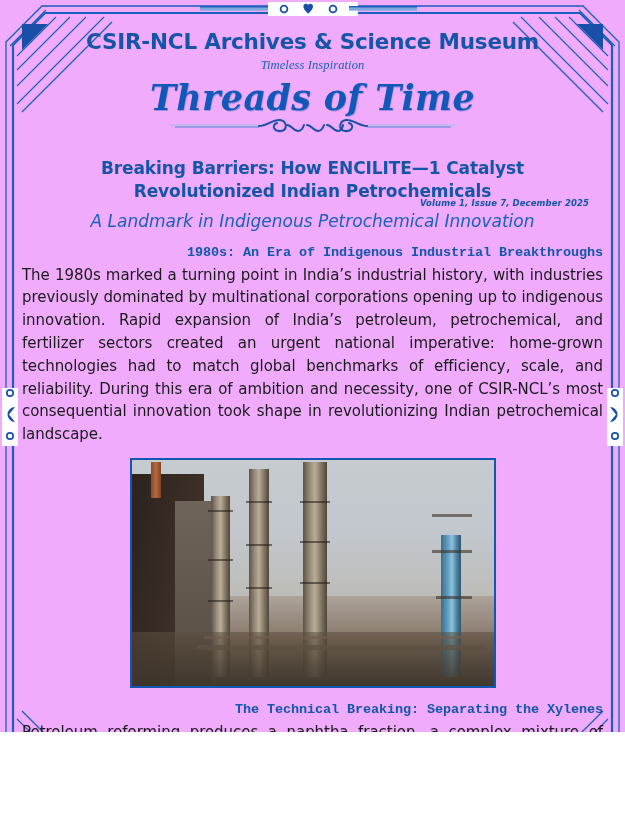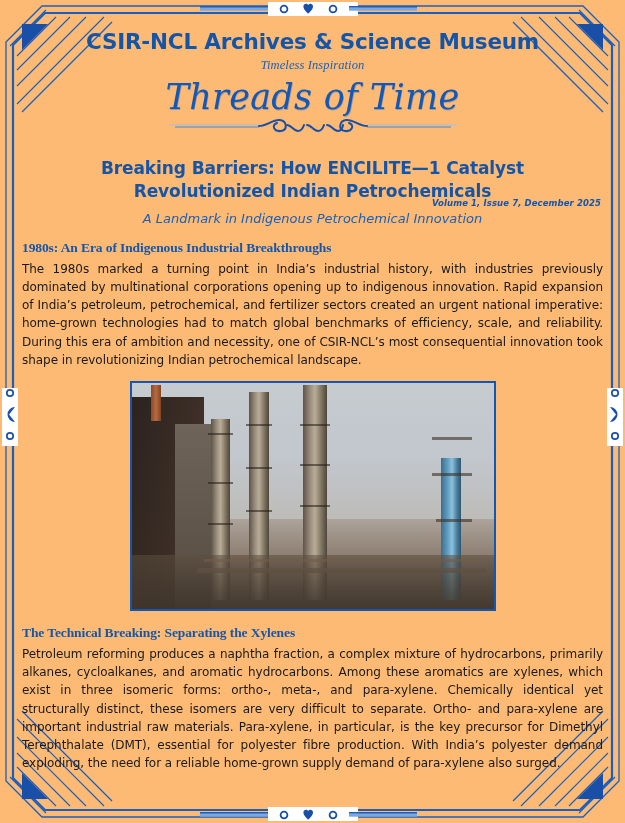--- a/index.html
+++ b/index.html
@@ -3,22 +3,22 @@
 <meta charset="utf-8">
 <style>
   html, body {
     margin: 0;
     padding: 0;
     background: #ffffff;
   }
   #page {
     position: relative;
     width: 625px;
-    height: 823px;
-    background: #fdba74;
+    height: 732px;
+    background: #f0abfc;
     overflow: hidden;
     font-family: "Liberation Sans", sans-serif;
   }
 
   
   .frame-svg {
     position: absolute;
     left: 0; top: 0;
     width: 625px;
     height: 823px;
@@ -56,34 +56,34 @@
     letter-spacing: 0.1px;
   }
   .wordmark-wrap {
     position: relative;
     margin-top: 7px;
     height: 56px;
   }
   .wordmark {
     font-family: "DejaVu Serif", serif;
     font-style: italic;
-    font-weight: normal;
+    font-weight: bold;
     font-size: 35px;
     color: #1258b8;
     letter-spacing: 0.3px;
     line-height: 1;
     text-shadow: 0.6px 0.6px 0 rgba(18,88,184,0.35);
   }
   .flourish {
     display: block;
     margin: -1px auto 0 auto;
   }
   .issue-line {
     position: absolute;
-    right: 2px;
+    right: 14px;
     top: 118px;
     font-family: "DejaVu Sans", sans-serif;
     font-style: italic;
     font-weight: bold;
     font-size: 8.5px;
     color: #1555a8;
     letter-spacing: 0.1px;
   }
 
   
@@ -96,36 +96,37 @@
     font-size: 17px;
     color: #1555a8;
     line-height: 1.35;
     letter-spacing: -0.1px;
   }
   .article-subtitle {
     margin-top: 8px;
     text-align: center;
     font-family: "DejaVu Sans", sans-serif;
     font-style: italic;
-    font-size: 13px;
+    font-size: 17px;
     color: #1860bb;
   }
 
   .section-heading {
     margin-top: 14px;
-    font-family: Liberation Serif, serif;
+    font-family: Liberation Mono, monospace;
     font-weight: bold;
     font-size: 13.5px;
     color: #1456ab;
     letter-spacing: -0.1px;
+    text-align: right;
   }
   .body-text {
     margin-top: 4px;
     font-family: "DejaVu Sans", sans-serif;
-    font-size: 12px;
+    font-size: 15px;
     color: #1a1a1a;
     line-height: 1.52;
     text-align: justify;
     letter-spacing: -0.05px;
   }
 
   
   .figure {
     margin: 12px auto 0 auto;
     width: 366px;

